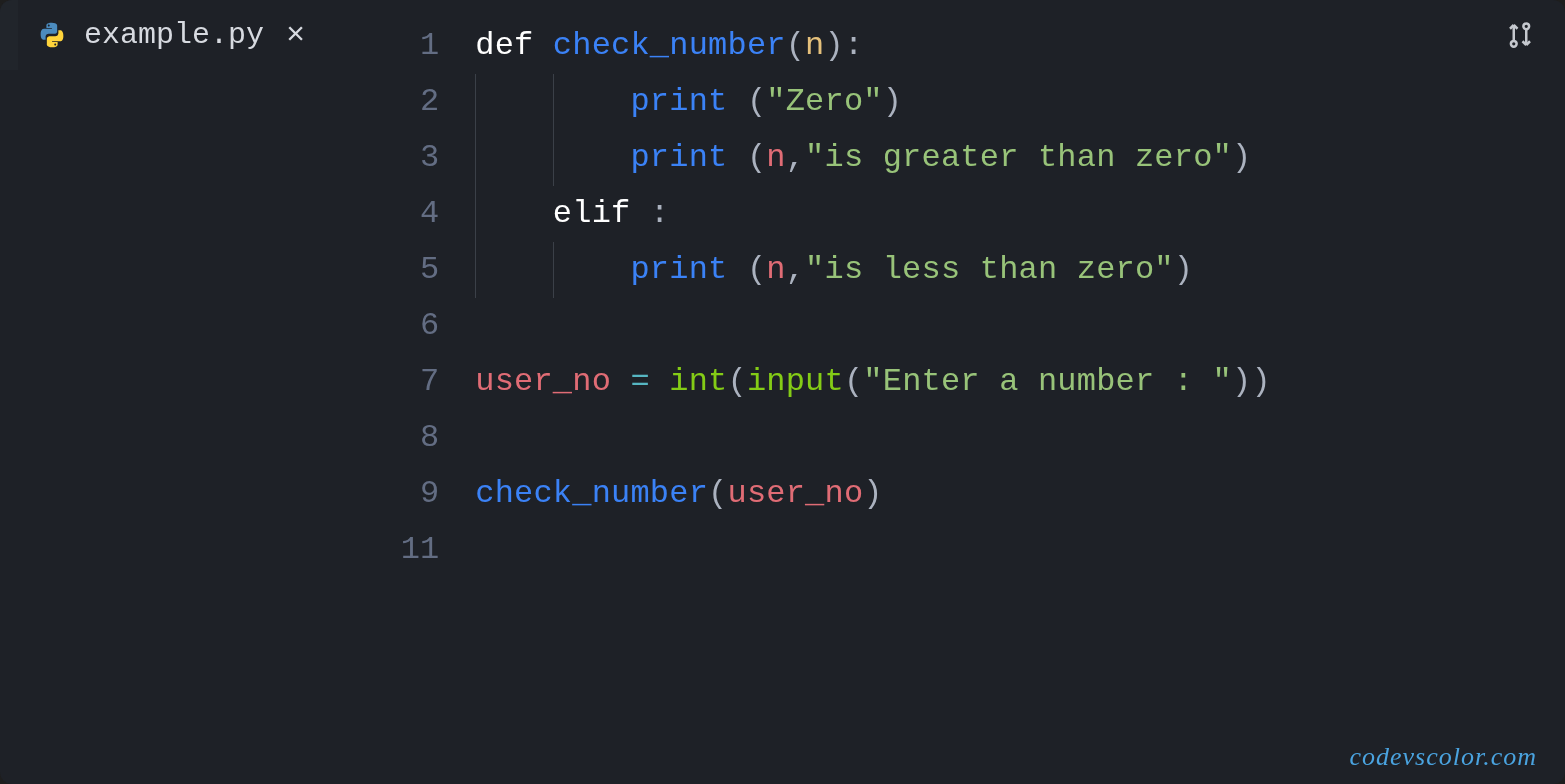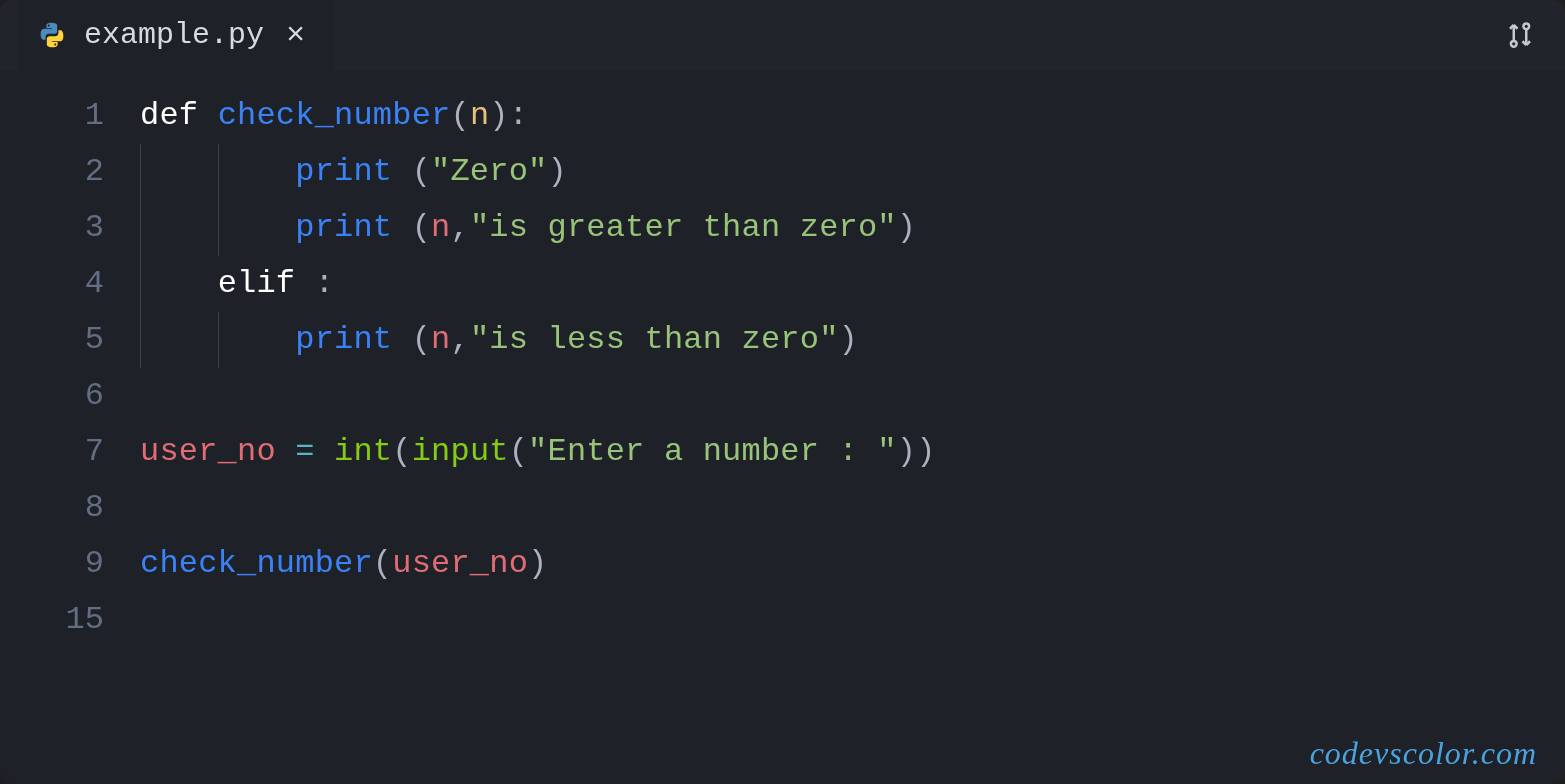--- a/index.html
+++ b/index.html
@@ -10,21 +10,21 @@
     height: 784px;
     overflow: hidden;
     border-radius: 12px;
   }
   .editor-container {
     width: 100%;
     height: 100%;
     background: #1e2127;
     border-radius: 9px;
     display: flex;
-    flex-direction: column;
+    flex-direction: row;
     position: relative;
   }
   .tab-bar {
     display: flex;
     align-items: center;
     background: #21252b;
     height: 70px;
     padding-left: 18px;
   }
   .tab {
@@ -106,21 +106,21 @@
   .num { color: #d19a66; }
   .str { color: #98c379; }
   .punct { color: #abb2bf; }
   .builtin { color: #84cc16; }
   .watermark {
     position: absolute;
     right: 28px;
     bottom: 12px;
     color: #4aa3df;
     font-family: 'Brush Script MT', cursive;
-    font-size: 32px;
+    font-size: 26px;
     font-style: italic;
     letter-spacing: 1px;
     text-align: center;
   }
 </style>
 </head>
 <body>
 
 <div class="editor-container">
 
@@ -151,21 +151,21 @@
     <div class="gutter">
       <div class="line-number">1</div>
       <div class="line-number">2</div>
       <div class="line-number">3</div>
       <div class="line-number">4</div>
       <div class="line-number">5</div>
       <div class="line-number">6</div>
       <div class="line-number">7</div>
       <div class="line-number">8</div>
       <div class="line-number">9</div>
-      <div class="line-number">15</div>
+      <div class="line-number">11</div>
     </div>
 
     <div class="code-lines">
       <div class="code-line"><span class="kw">def</span> <span class="fn">check_number</span><span class="punct">(</span><span class="id">n</span><span class="punct">)</span><span class="punct">:</span></div>
 
 
       <div class="code-line"><span class="indent-guide"></span><span class="indent-guide" style="left:78px"></span><span>        </span><span class="fn">print</span><span> </span><span class="punct">(</span><span class="str">"Zero"</span><span class="punct">)</span></div>
 
 
       <div class="code-line"><span class="indent-guide"></span><span class="indent-guide" style="left:78px"></span><span>        </span><span class="fn">print</span><span> </span><span class="punct">(</span><span class="var">n</span><span class="punct">,</span><span class="str">"is greater than zero"</span><span class="punct">)</span></div>

